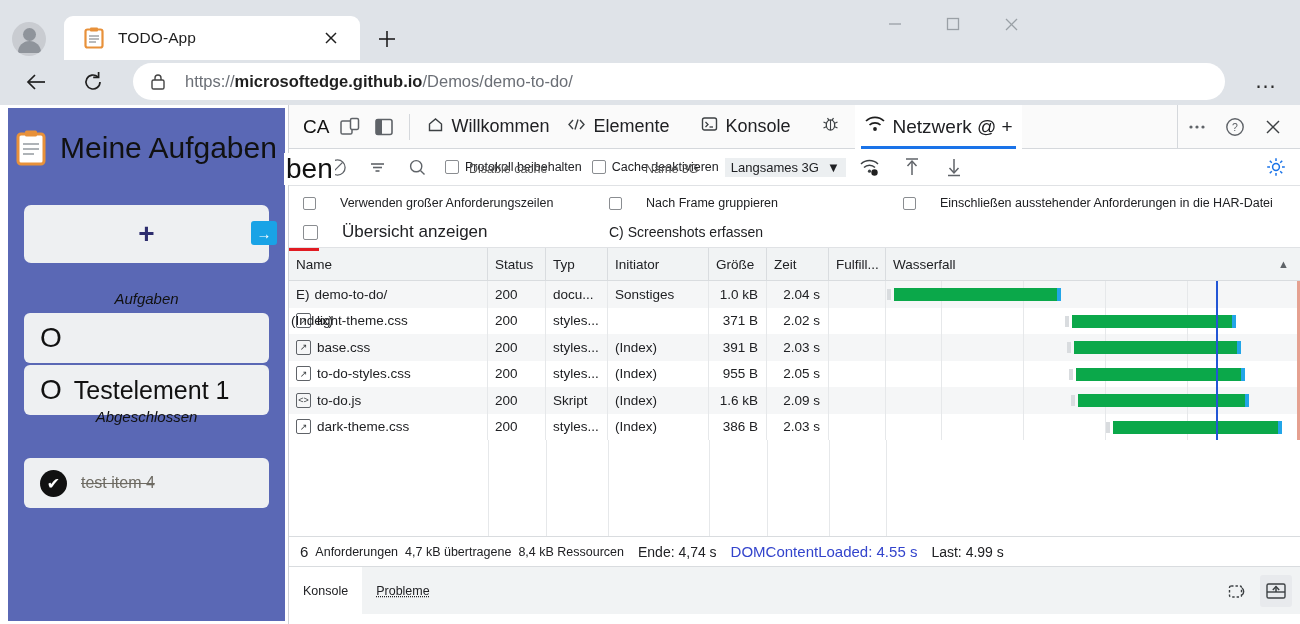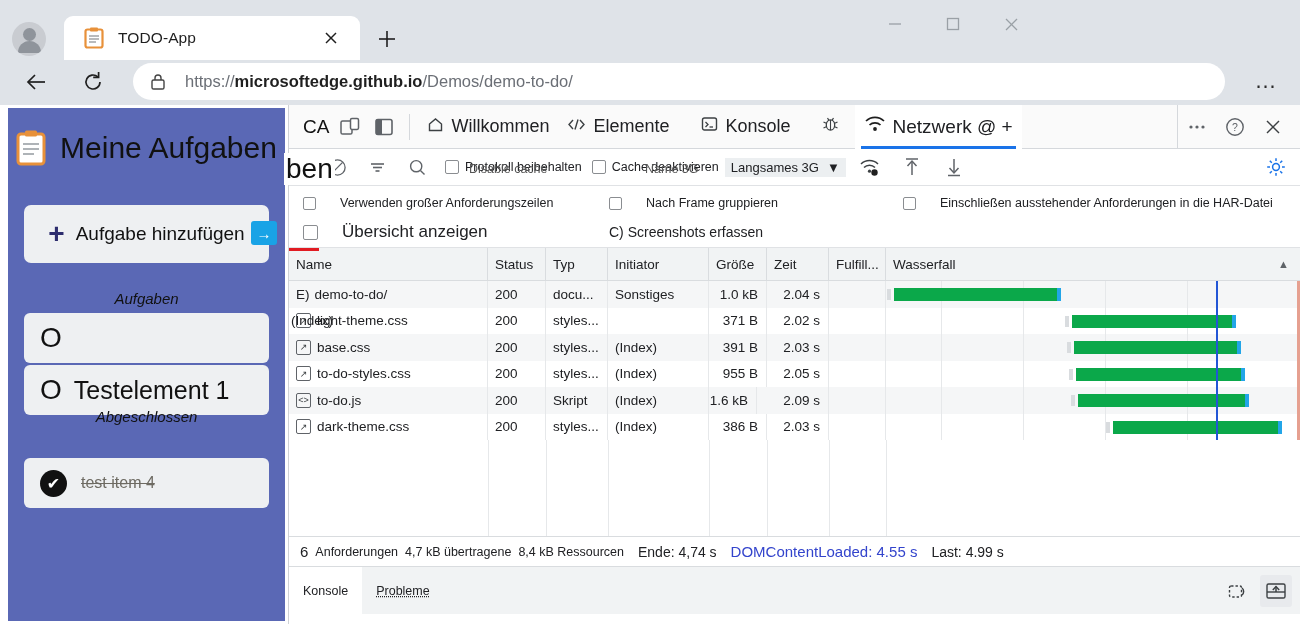--- a/index.html
+++ b/index.html
@@ -227,21 +227,20 @@
               <line x1="7" y1="14" x2="23" y2="14" stroke="#9aa0a6" stroke-width="1.6"></line>
               <line x1="7" y1="19" x2="23" y2="19" stroke="#9aa0a6" stroke-width="1.6"></line>
               <line x1="7" y1="24" x2="18" y2="24" stroke="#9aa0a6" stroke-width="1.6"></line>
             </svg>
         </span>
         <span class="todo-title">Meine Aufgaben</span>
       </div>
 
       <div class="add-btn">
         <span class="add-plus">+</span>
-        <span class="add-label">Aufgabe hinzufügen</span>
         <span class="cursor-badge">→</span>
       </div>
 
       <div class="sec-aufgaben">
         <div class="sec-label">Aufgaben</div>
       </div>
       <div class="task" style="top:205px">
         <span class="task-o">O</span>
       </div>
       <div class="task" style="top:257px">
@@ -566,21 +565,21 @@
         </div>
 
         <div class="nt-row odd">
           <div class="nt-c" style="left:0; width:199px;">
             <span class="ricon">&lt;&gt;</span>
             <span>to-do.js</span>
           </div>
           <div class="nt-c" style="left:199px; width:58px;">200</div>
           <div class="nt-c" style="left:257px; width:62px;">Skript</div>
           <div class="nt-c" style="left:319px; width:101px;">(Index)</div>
-          <div class="nt-c num" style="left:410px; width:58px;text-align:center;">1.6 kB</div>
+          <div class="nt-c num" style="left:420px; width:58px;text-align:center;">1.6 kB</div>
           <div class="nt-c num" style="left:478px; width:62px;">2.09 s</div>
           <div class="nt-c" style="left:540px; width:57px;"></div>
           <div class="wf">
             <div class="wf-grid" style="left:55px"></div>
               <div class="wf-grid" style="left:137px"></div>
             <div class="wf-grid" style="left:219px"></div>
               <div class="wf-grid" style="left:301px"></div>
             <div class="bar" style="left:192px; width:167px;">
                 <span class="lead"></span>
                 <span class="tail"></span>

